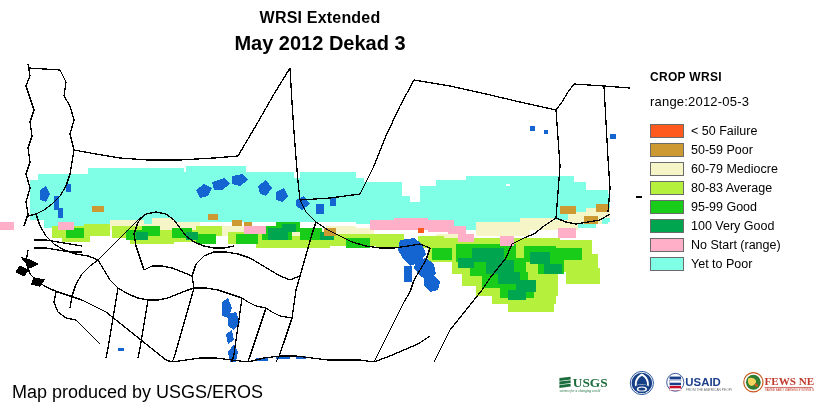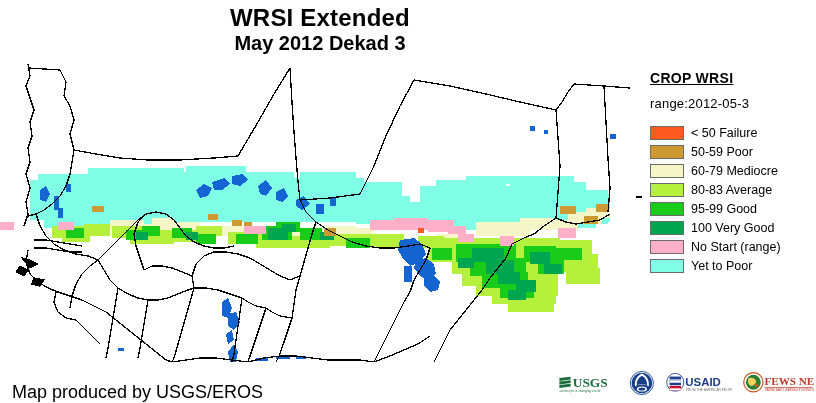--- a/index.html
+++ b/index.html
@@ -1,30 +1,30 @@
 <!DOCTYPE html>
 <html><head>
 <meta charset="utf-8">
 <style>
   html,body{margin:0;padding:0;background:#ffffff;}
   body{width:816px;height:403px;position:relative;overflow:hidden;
        font-family:"Liberation Sans","DejaVu Sans",sans-serif;color:#000;}
 
   
   #title-block{position:absolute;left:0;top:6px;width:640px;text-align:center;}
-  #map-title{font-size:24px;font-weight:bold;letter-spacing:.2px;line-height:24px;}
+  #map-title{font-size:16px;font-weight:bold;letter-spacing:.2px;line-height:24px;}
   #map-subtitle{font-size:20px;font-weight:bold;line-height:20px;margin-top:3px;}
 
   
   #map-panel{position:absolute;left:0;top:62px;width:640px;height:300px;background:#fff;}
   #map-svg{display:block;width:640px;height:300px;}
 
   
   #legend{position:absolute;left:650px;top:70px;width:166px;}
-  #legend-title{font-size:14px;font-weight:bold;letter-spacing:.3px;text-decoration:underline;}
+  #legend-title{font-size:12px;font-weight:bold;letter-spacing:.3px;}
   #legend-range{font-size:13px;font-weight:normal;margin-top:10px;letter-spacing:.2px;}
   #legend-items{margin-top:13px;}
   .legend-row{display:flex;align-items:center;height:18px;margin-bottom:1px;}
   .legend-swatch{width:34px;height:14px;border:1px solid #6b6b6b;box-sizing:border-box;flex:0 0 auto;}
   .legend-label{font-size:12.5px;margin-left:7px;white-space:nowrap;}
 
   
   #credit{position:absolute;left:12px;top:382px;font-size:18px;}
   #logos{position:absolute;left:558px;top:366px;width:256px;height:34px;
          display:flex;align-items:center;gap:11px;}

